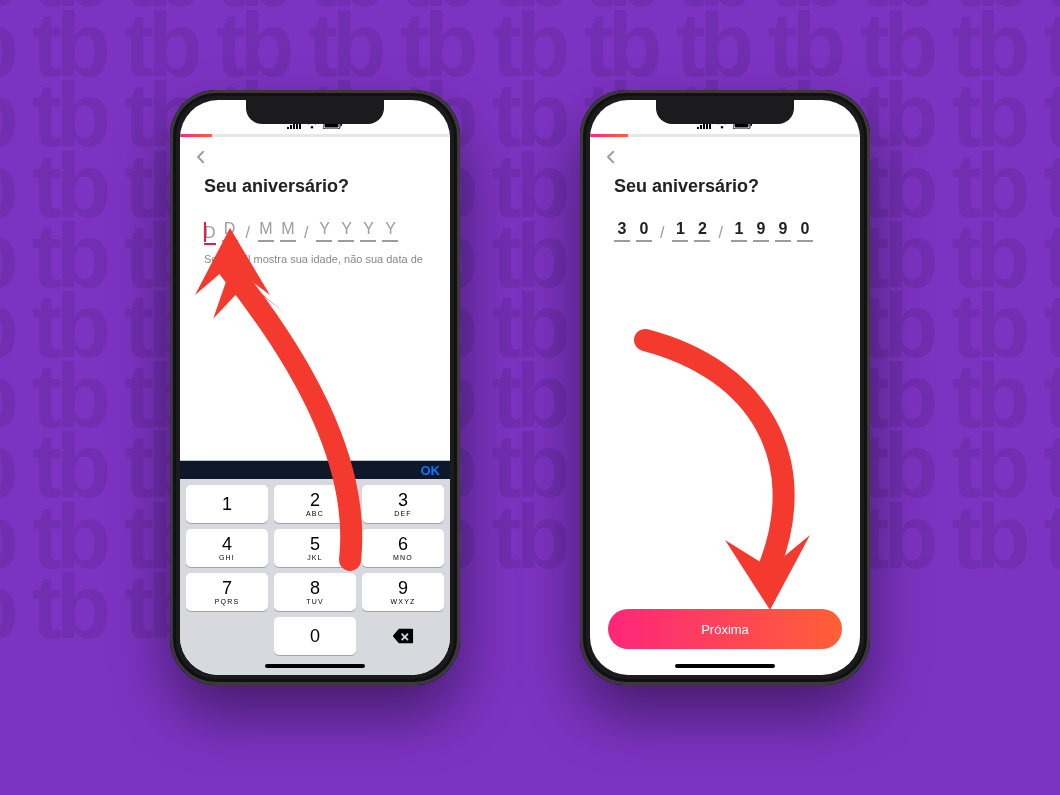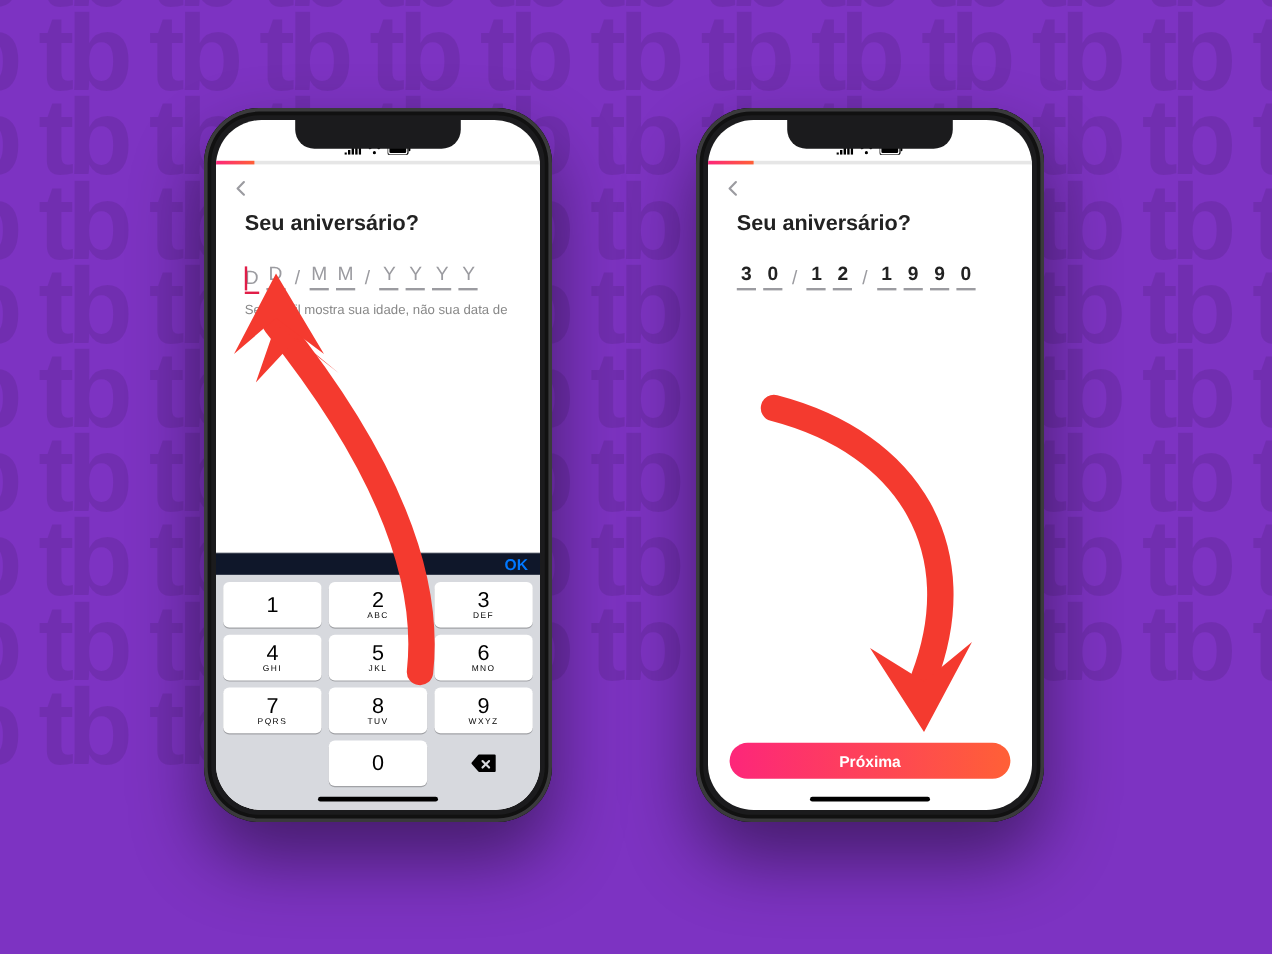--- a/index.html
+++ b/index.html
@@ -166,26 +166,26 @@
     font-size: 11px;
     line-height: 1.45;
     color: #888;
   }
   
   .cta {
     position: absolute;
     bottom: 26px;
     left: 18px;
     right: 18px;
-    height: 30px;
+    height: 40px;
     border-radius: 20px;
     background: linear-gradient(90deg, #fd267a, #ff6036);
     color: #fff;
     font-size: 13px;
-    font-weight: 700;
+    font-weight: 400;
     display: flex;
     align-items: center;
     justify-content: center;
   }
   .home-indicator {
     position: absolute;
     bottom: 7px;
     left: 50%;
     transform: translateX(-50%);
     width: 100px;

